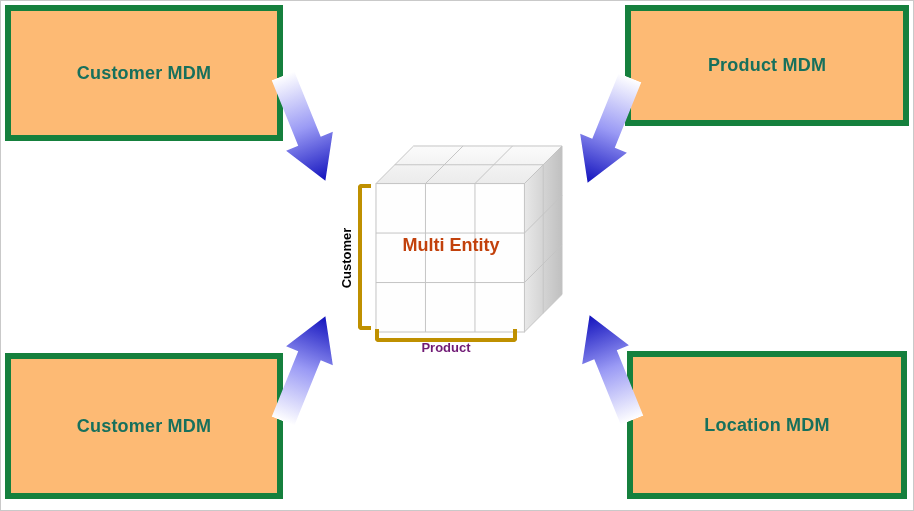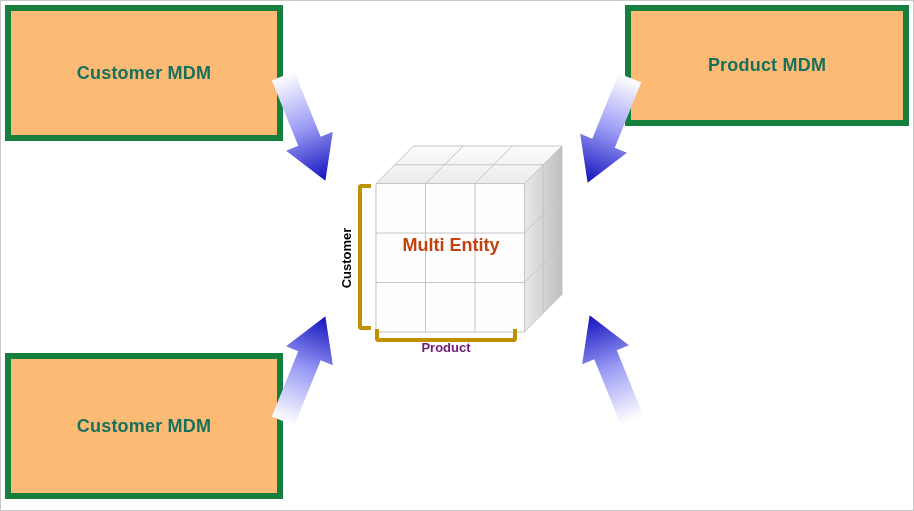--- a/index.html
+++ b/index.html
@@ -75,20 +75,23 @@
 <div class="canvas">
 
   <div class="mdm-box box-tl">
     <span class="mdm-box-label">Customer MDM</span>
   </div>
   <div class="mdm-box box-tr">
     <span class="mdm-box-label">Product MDM</span>
   </div>
   <div class="mdm-box box-bl">
     <span class="mdm-box-label">Customer MDM</span>
+  </div>
+  <div class="mdm-box box-br">
+    <span class="mdm-box-label">Location MDM</span>
   </div>
 
   <div class="arrow arrow-tl">
     <svg viewBox="0 0 130 60" preserveAspectRatio="none">
       <defs>
           <linearGradient id="gTL" x1="0" y1="0" x2="1" y2="0">
         <stop offset="0" stop-color="#ffffff"></stop>
             <stop offset="0.5" stop-color="#9a9af5"></stop>
             <stop offset="1" stop-color="#1212bd"></stop>
       </linearGradient>

